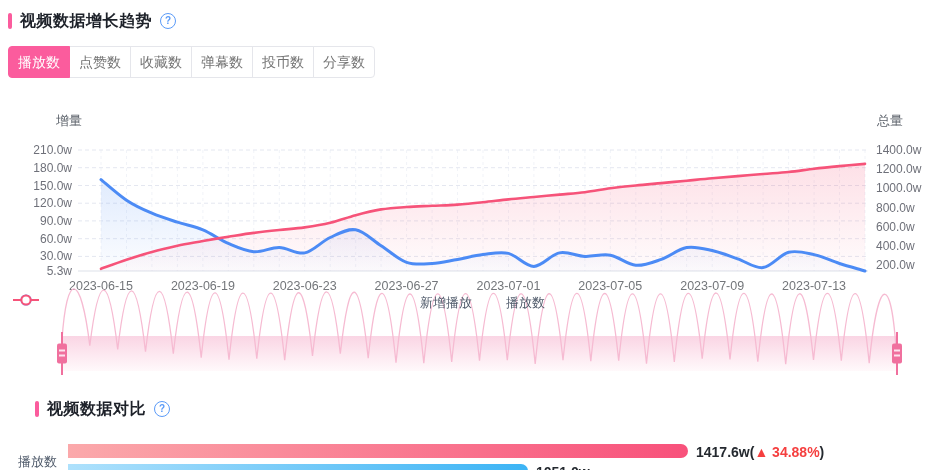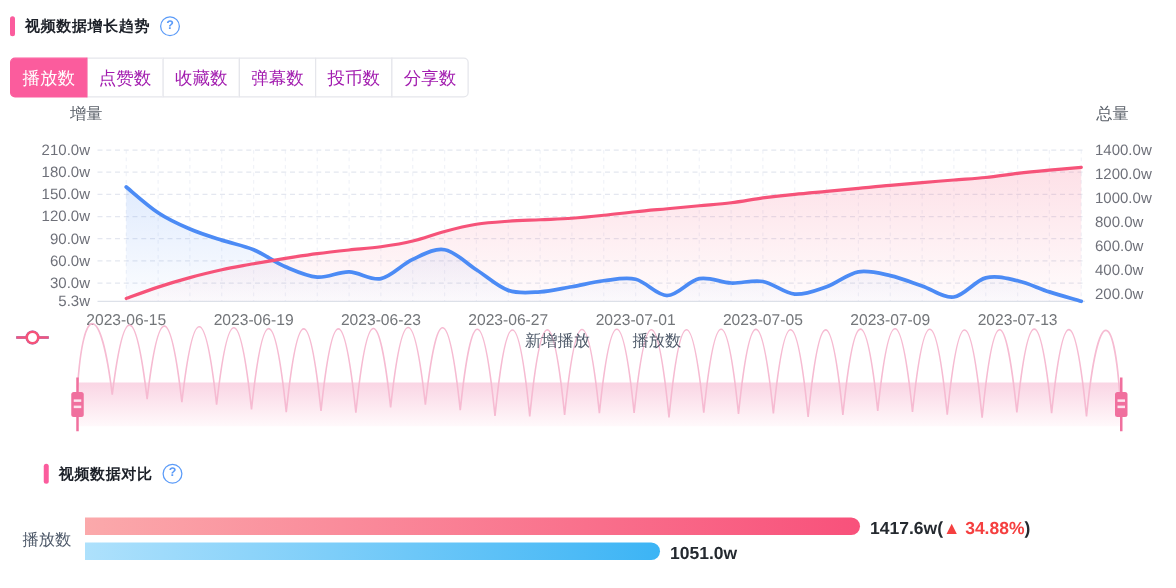--- a/index.html
+++ b/index.html
@@ -6,39 +6,39 @@
   body{
     width:941px;height:470px;overflow:hidden;background:#ffffff;
     font-family:"Liberation Sans","DejaVu Sans",sans-serif;
     -webkit-font-smoothing:antialiased;
   }
   .wrap{position:relative;width:941px;height:470px;}
   
   .sec-head{display:flex;align-items:center;margin:10px 0 0 8px;height:22px;}
   .sec-head.cmp{margin-top:18px;padding-left:27px;}
   .accent-bar{width:4px;height:16px;border-radius:2px;background:var(--accent,#FB5C9D);margin-right:8px;}
-  .sec-title{font-size:12px;font-weight:bold;color:#1D2129;letter-spacing:.5px;}
+  .sec-title{font-size:16px;font-weight:bold;color:#1D2129;letter-spacing:.5px;}
   .help{
     display:inline-flex;align-items:center;justify-content:center;
     width:14px;height:14px;border-radius:50%;
     border:1px solid var(--help,#5B9BF8);color:var(--help,#5B9BF8);
     font-size:10px;font-weight:bold;margin-left:8px;cursor:pointer;line-height:1;
   }
   
   .tabs{display:inline-flex;margin:14px 0 0 8px;}
   .tab{
-    height:30px;line-height:30px;padding:0 9px;font-size:14px;color:#a21caf;
+    height:30px;line-height:30px;padding:0 9px;font-size:14px;color:#737373;
     background:#fff;border:1px solid #E5E6EB;margin-left:-1px;cursor:pointer;
     white-space:nowrap;user-select:none;
   }
   .tab:first-child{margin-left:0;border-radius:4px 0 0 4px;}
   .tab:last-child{border-radius:0 4px 4px 0;}
   .tab.active{background:var(--accent,#FB5C9D);border-color:var(--accent,#FB5C9D);color:#fff;position:relative;z-index:1;}
   
-  .chart-area{position:relative;width:941px;height:272px;margin-top:0;}
+  .chart-area{position:relative;width:941px;height:272px;margin-top:30px;}
   .chart-area svg{position:absolute;left:0;top:0;}
   .legend{
     position:absolute;left:12px;top:186px;width:100%;
     display:flex;justify-content:center;gap:34px;align-items:center;
   }
   .legend-item{display:inline-flex;align-items:center;gap:6px;cursor:pointer;}
   .legend-item span{font-size:13px;color:#4E5969;}
   
   .cmp-body{display:flex;align-items:center;margin:24px 0 0 0;}
   .cmp-label{width:50px;margin-left:18px;font-size:13px;color:#4E5969;flex:none;}

